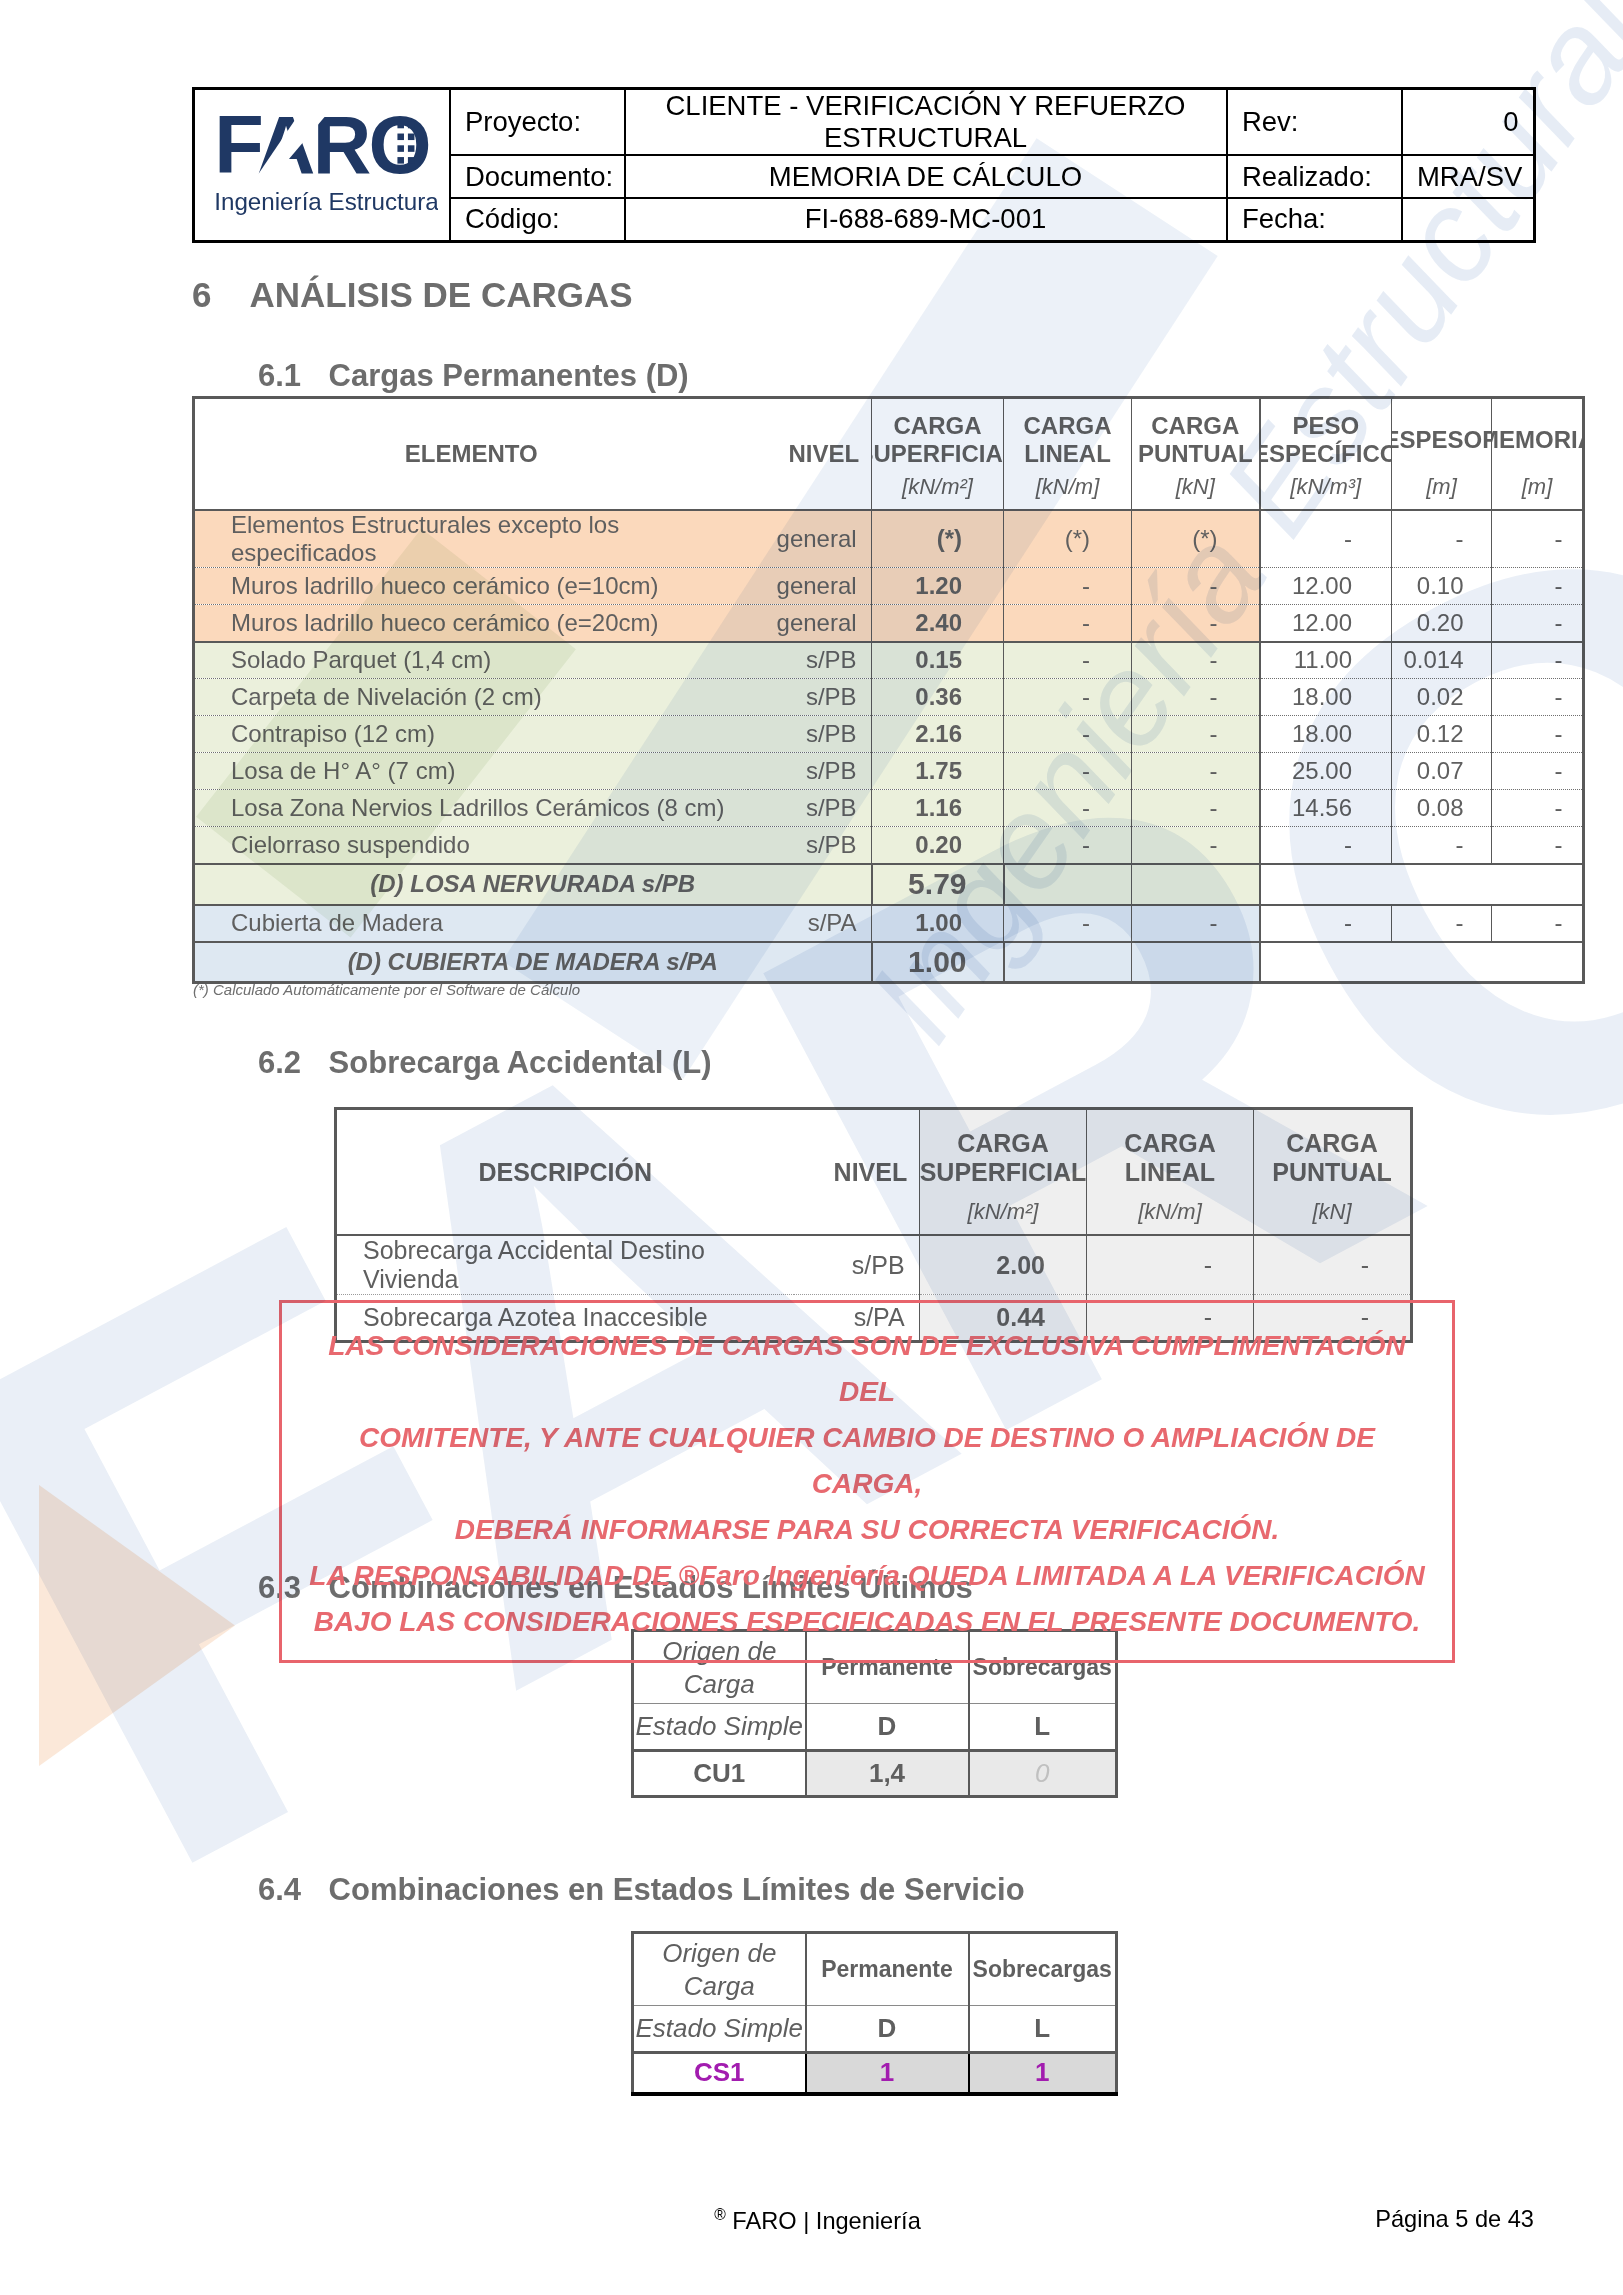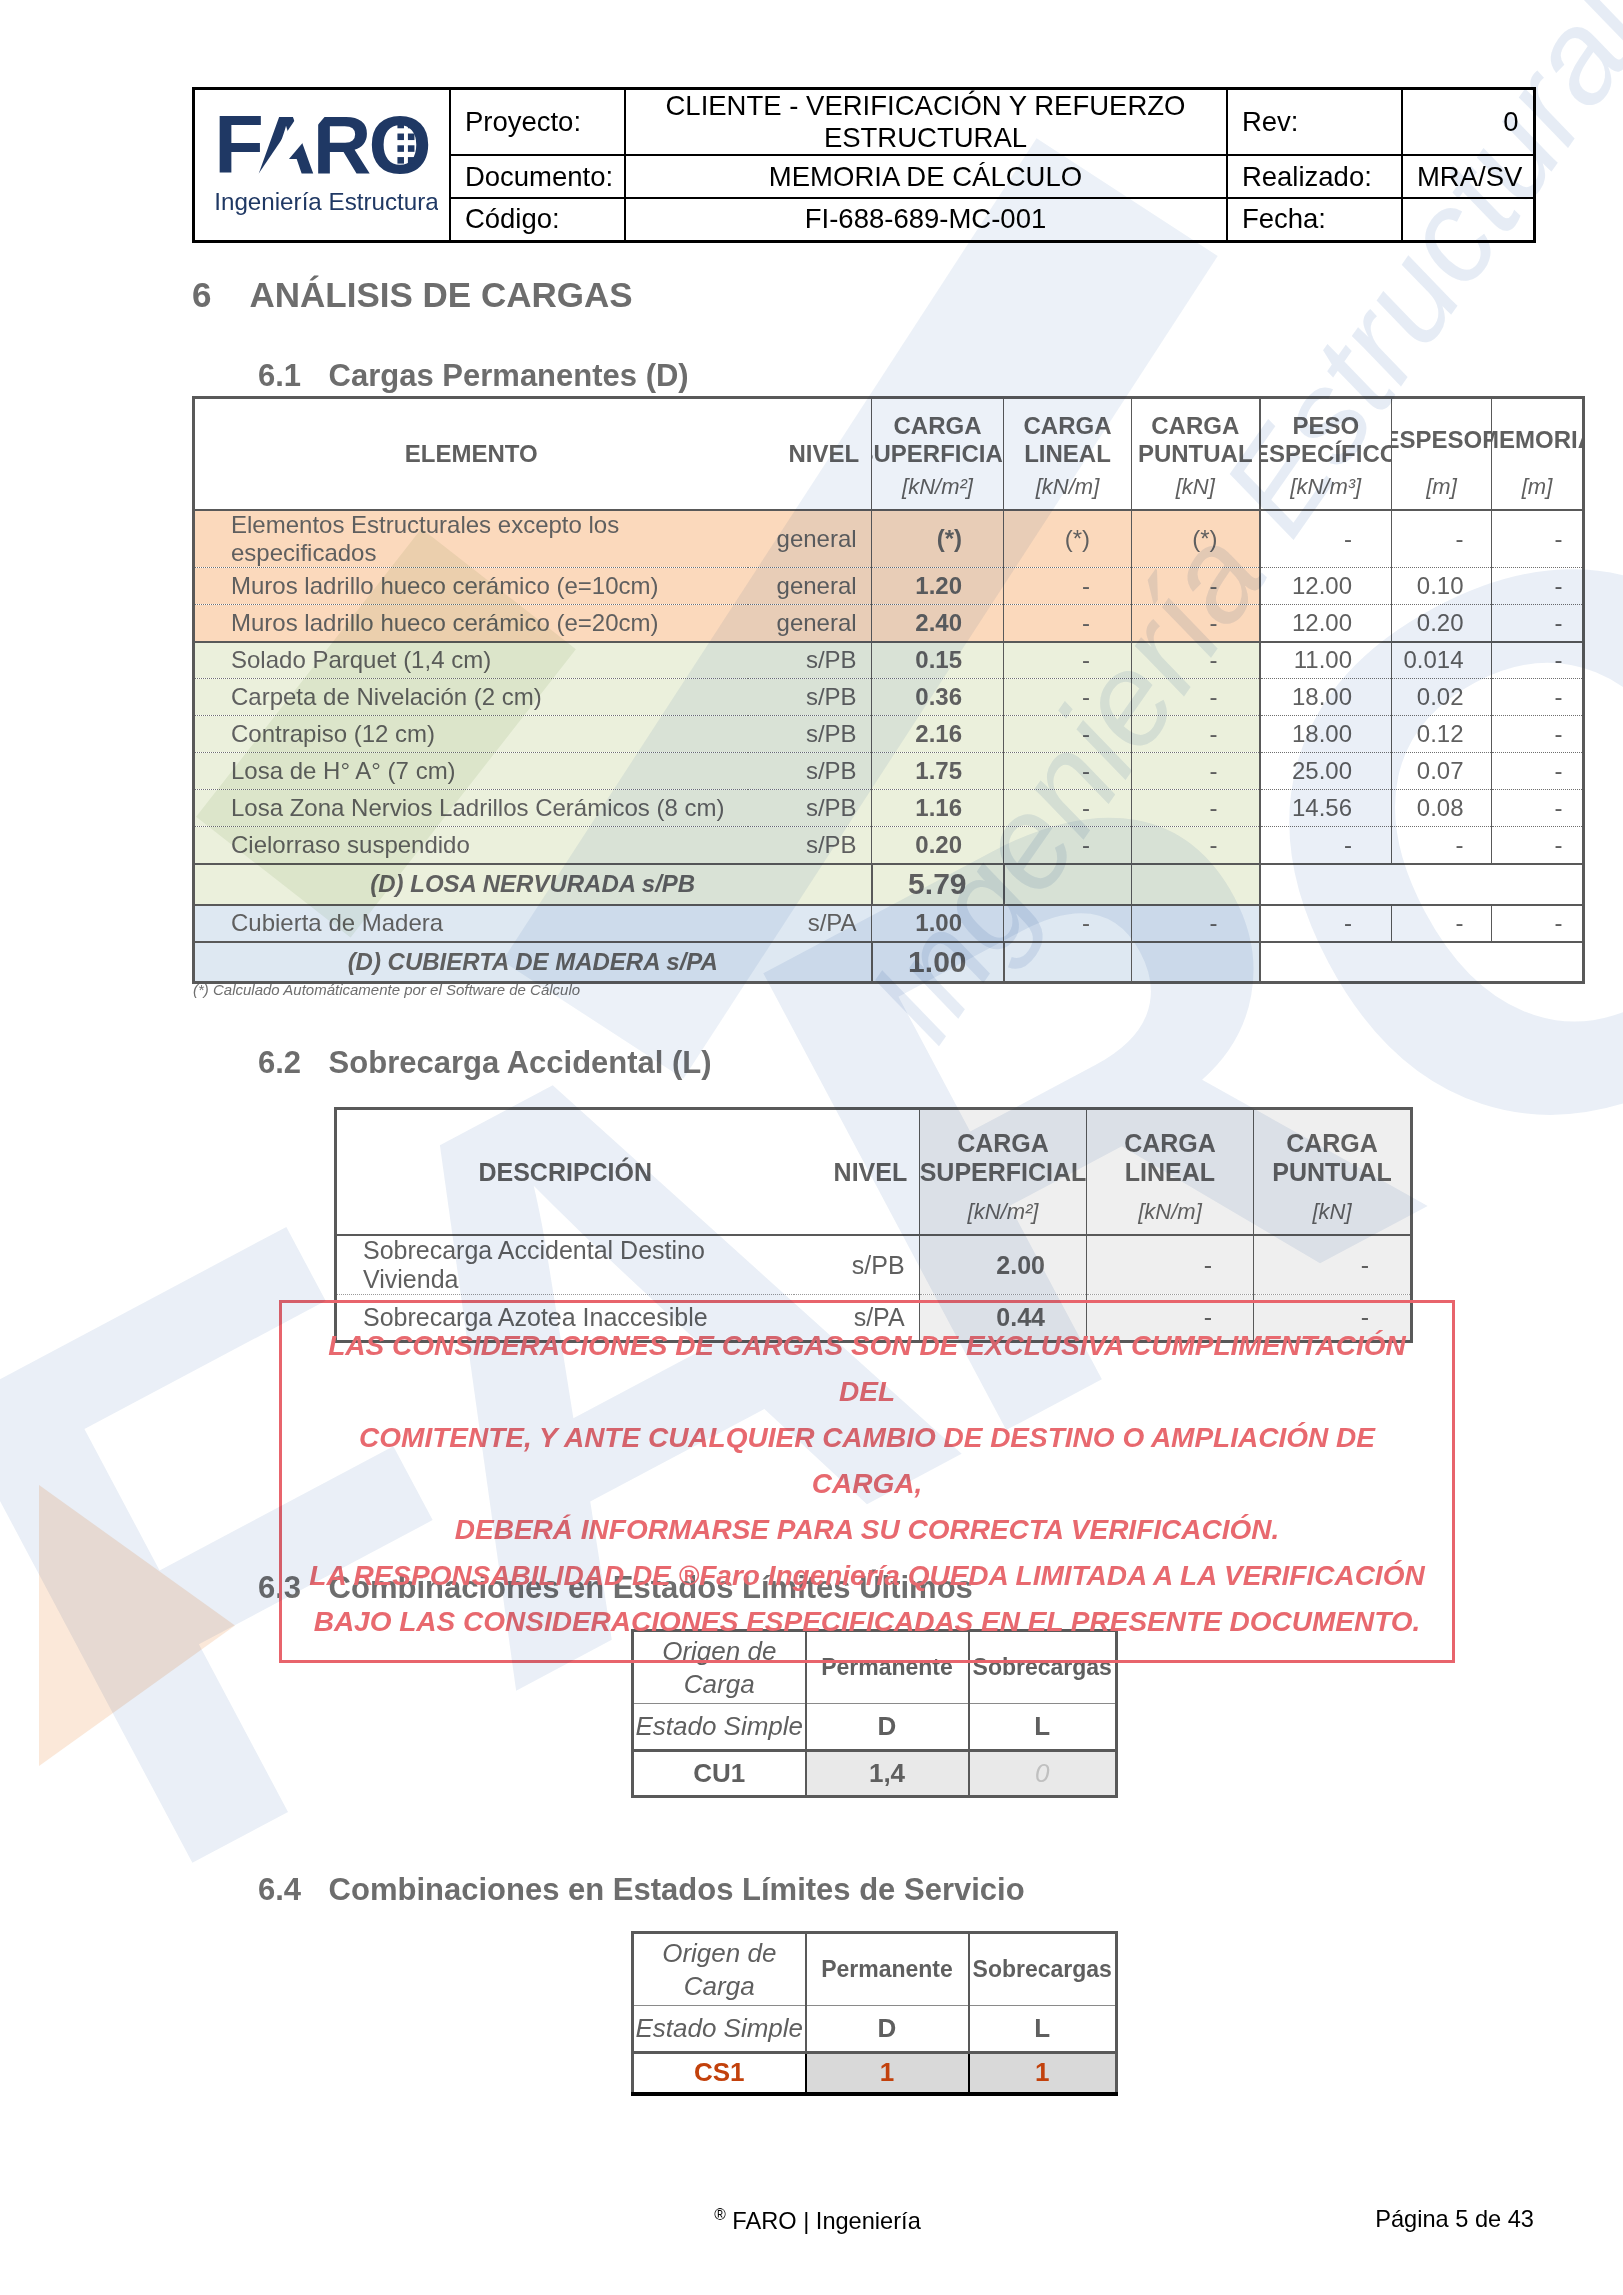--- a/index.html
+++ b/index.html
@@ -78,21 +78,21 @@
   .t3 .hrow th,.t4 .hrow th{height:73px;border-bottom:1.3px solid #8a8a8a;}
   .t3 .estado td,.t4 .estado td{height:47px;border-bottom:3.9px solid #595959;font-weight:bold;}
   .t3 tbody td{height:46px;}
   .t4 tbody td{height:41px;}
   .lab-it{font-style:italic;font-weight:normal !important;white-space:pre-line;line-height:1.25;}
   .bhead{font-weight:bold;font-size:23px;}
   .cu-label{font-weight:bold;}
   .vcell{background:#E9E9E9;font-weight:bold;}
   .t3 tr[data-sep="dotted"]>td{border-bottom:2px dotted #d8d8d8;}
   .muted{color:#c0c0c0;font-style:italic;font-weight:normal;}
-  tr.final td{color:#c2410c;border-bottom:4.6px solid #000;}
+  tr.final td{color:#a21caf;border-bottom:4.6px solid #000;}
   tr.final td + td{border-left:2.6px solid #000;}
   tr.final .cu-label{background:#fff;}
   tr.final .vcell{background:#D9D9D9;}
   
   .footnote{position:absolute;left:193px;top:981px;font-size:15px;font-style:italic;color:#6f6f6f;}
   .warn{position:absolute;left:279px;top:1300px;width:1176px;box-sizing:border-box;border:3.3px solid #E8646C;
         padding:19.6px 26px 15.7px;color:#E8696F;font-weight:bold;font-style:italic;font-size:28px;
         line-height:46px;text-align:center;background:transparent;z-index:4;}
   .footer{position:absolute;left:0;top:2206px;width:1623px;font-size:23.6px;color:#000;}
   .footer .brand{position:absolute;left:12px;right:0;text-align:center;}

